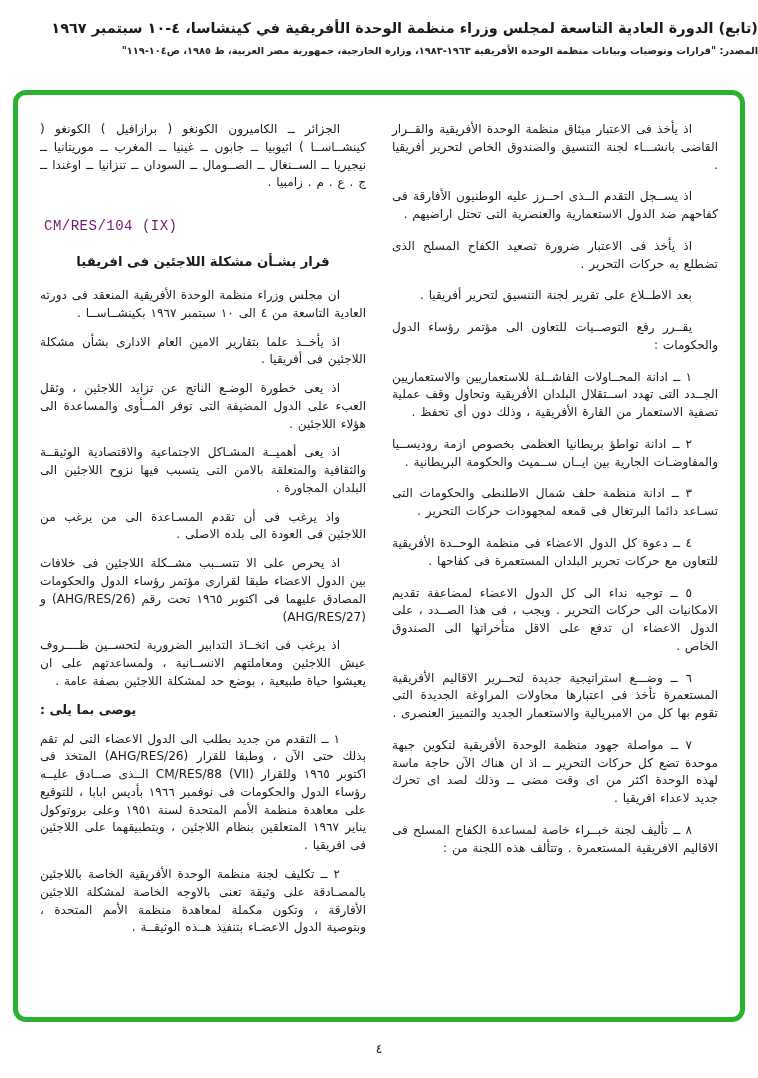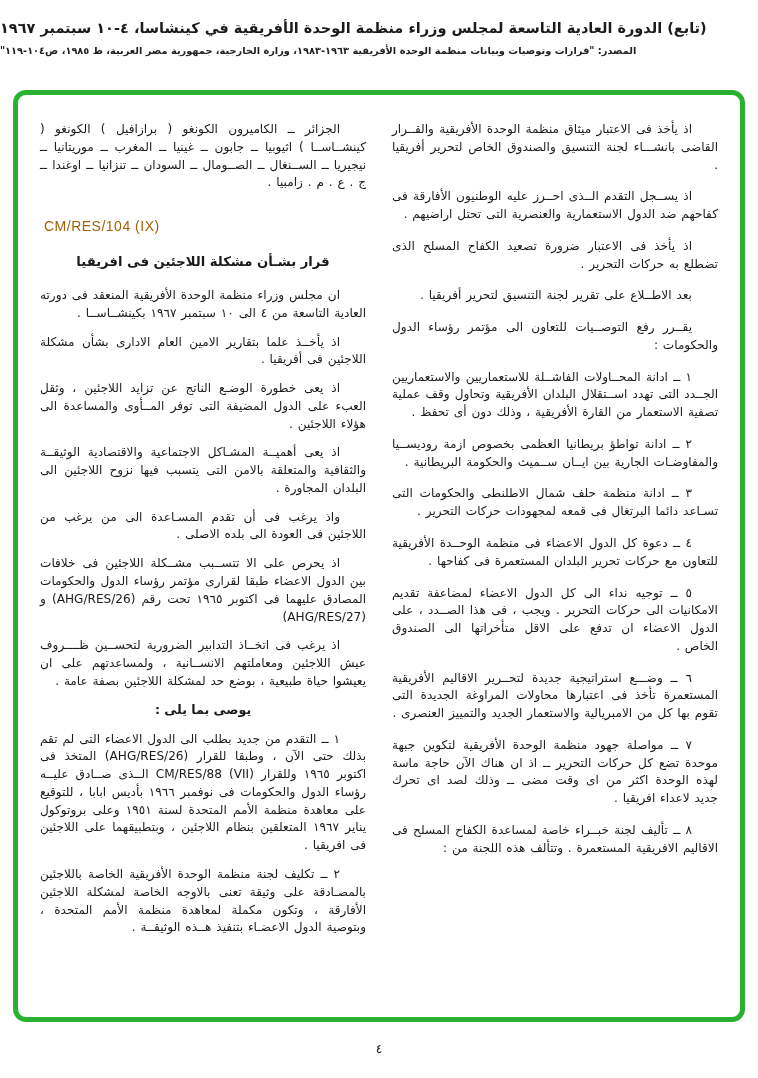--- a/index.html
+++ b/index.html
@@ -5,21 +5,21 @@
   * { margin:0; padding:0; box-sizing:border-box; }
   html,body { width:758px; height:1078px; background:#ffffff; }
   body {
     position:relative;
     font-family:"DejaVu Sans", sans-serif;
     color:#1b1b1b;
     overflow:hidden;
   }
   .page-header {
     direction:rtl;
-    text-align:left;
+    text-align:right;
     padding-top:20px;
   }
   .page-header .doc-title {
     font-size:14.5px;
     font-weight:bold;
     letter-spacing:0.2px;
   }
   .page-header .doc-source {
     font-size:9.8px;
     font-weight:bold;
@@ -48,36 +48,36 @@
     text-align:justify;
     text-indent:26px;
     margin-bottom:14px;
     word-spacing:1px;
   }
   .col-left p { margin-bottom:11px; }
   .member-states { margin-bottom:24px !important; }
   .res-code {
     direction:ltr;
     text-align:left;
-    font-family:Liberation Sans, sans-serif;
+    font-family:Liberation Mono, monospace;
     font-size:14px;
-    color:#a16207;
+    color:#701a75;
     margin:26px 0 20px 4px;
     letter-spacing:0.5px;
   }
   .res-title {
     font-size:13.2px;
     font-weight:bold;
     text-align:center;
     margin:4px 0 18px 0;
   }
   .rec-heading {
     font-size:12.6px;
     font-weight:bold;
-    text-align:center;
+    text-align:left;
     margin:6px 0 14px 0;
   }
   .page-footer {
     position:absolute;
     top:1038px;
     left:0;
     width:100%;
     text-align:center;
   }
   .page-number { font-size:12px; color:#111; }

